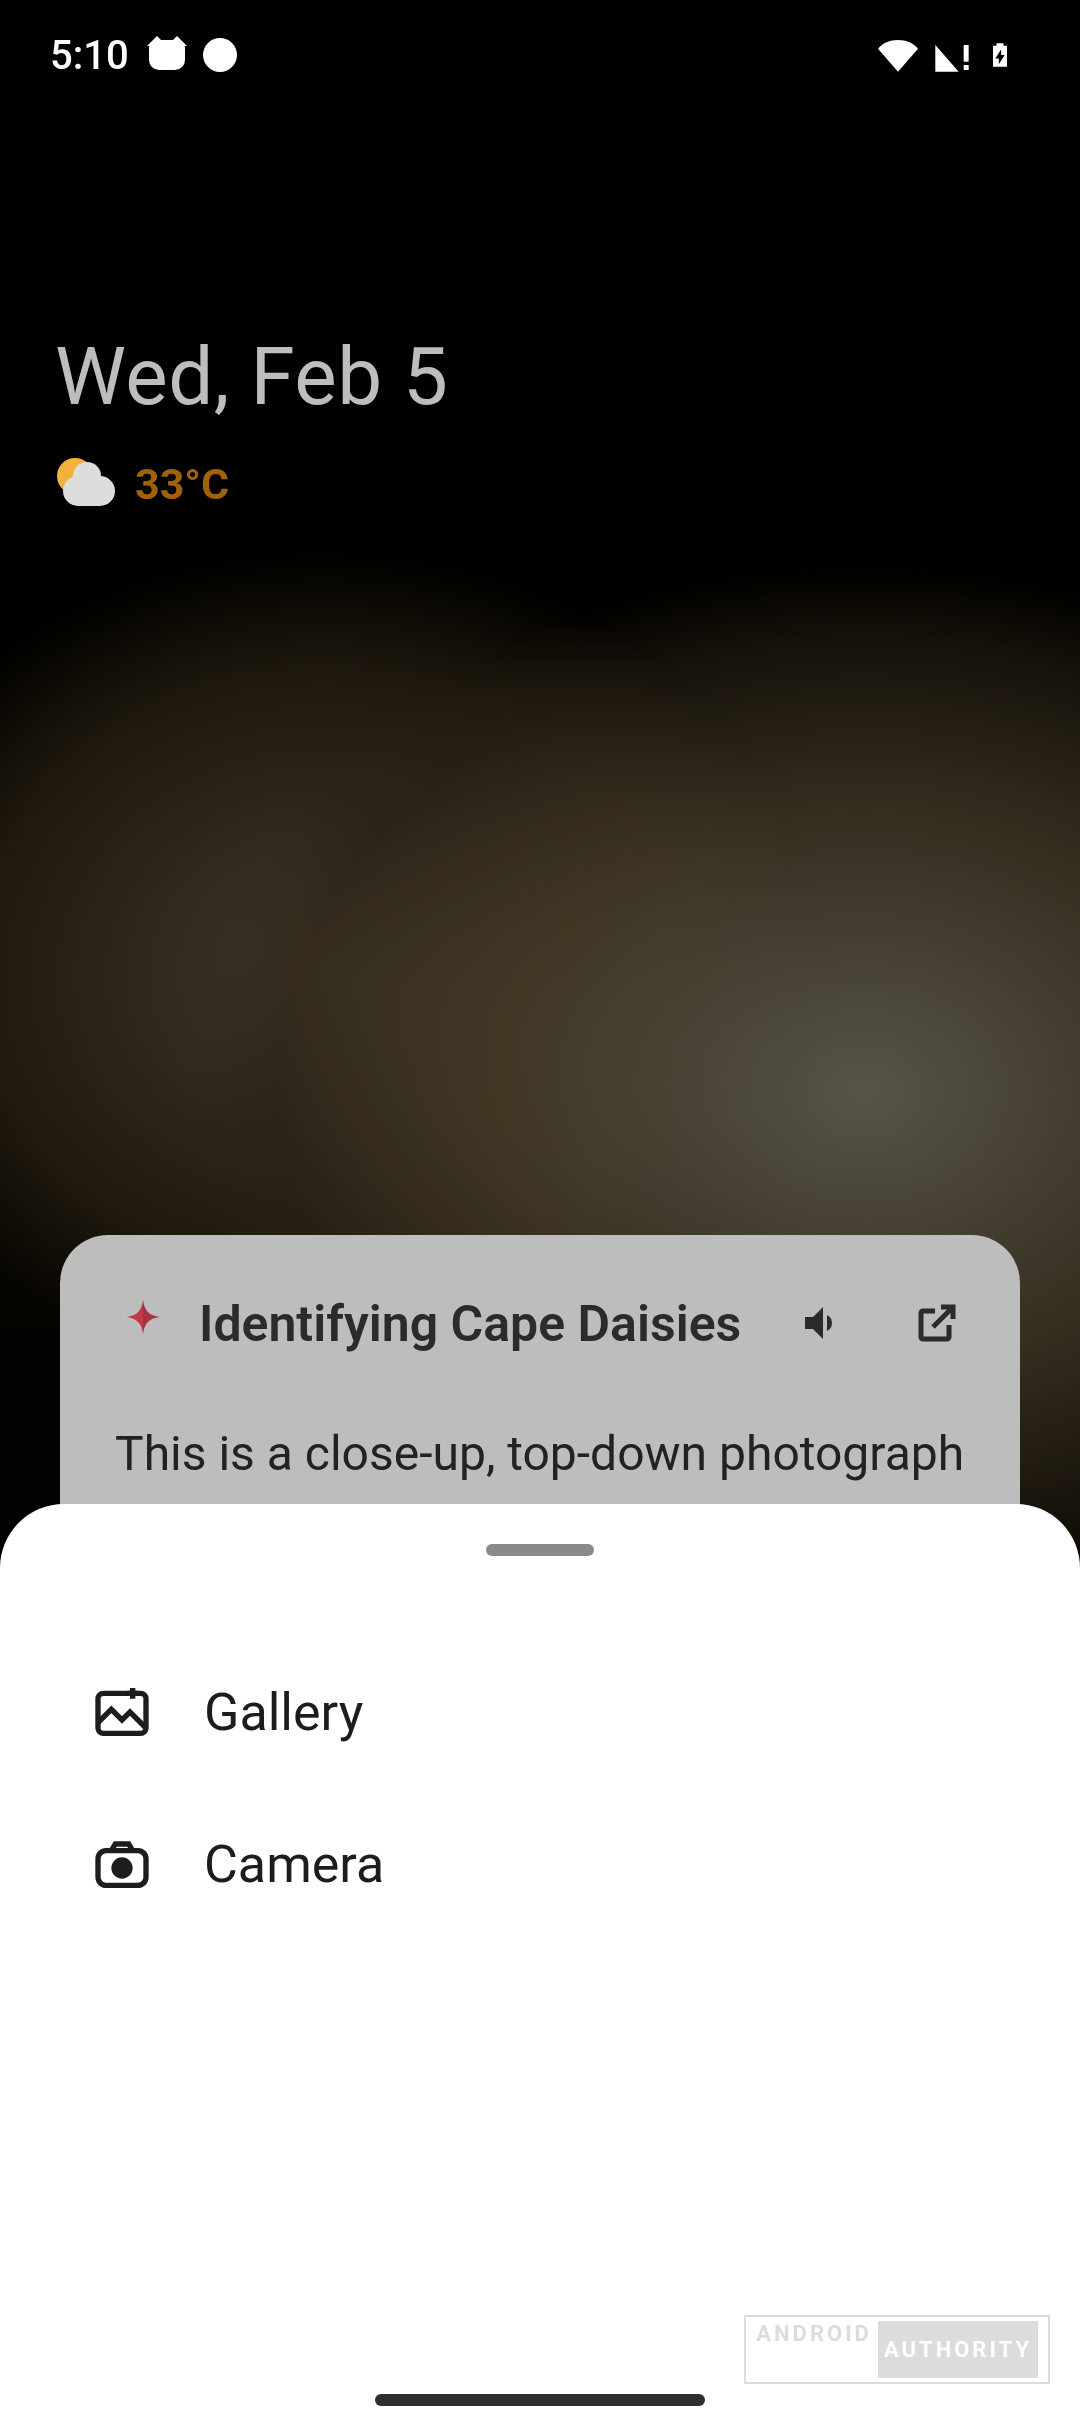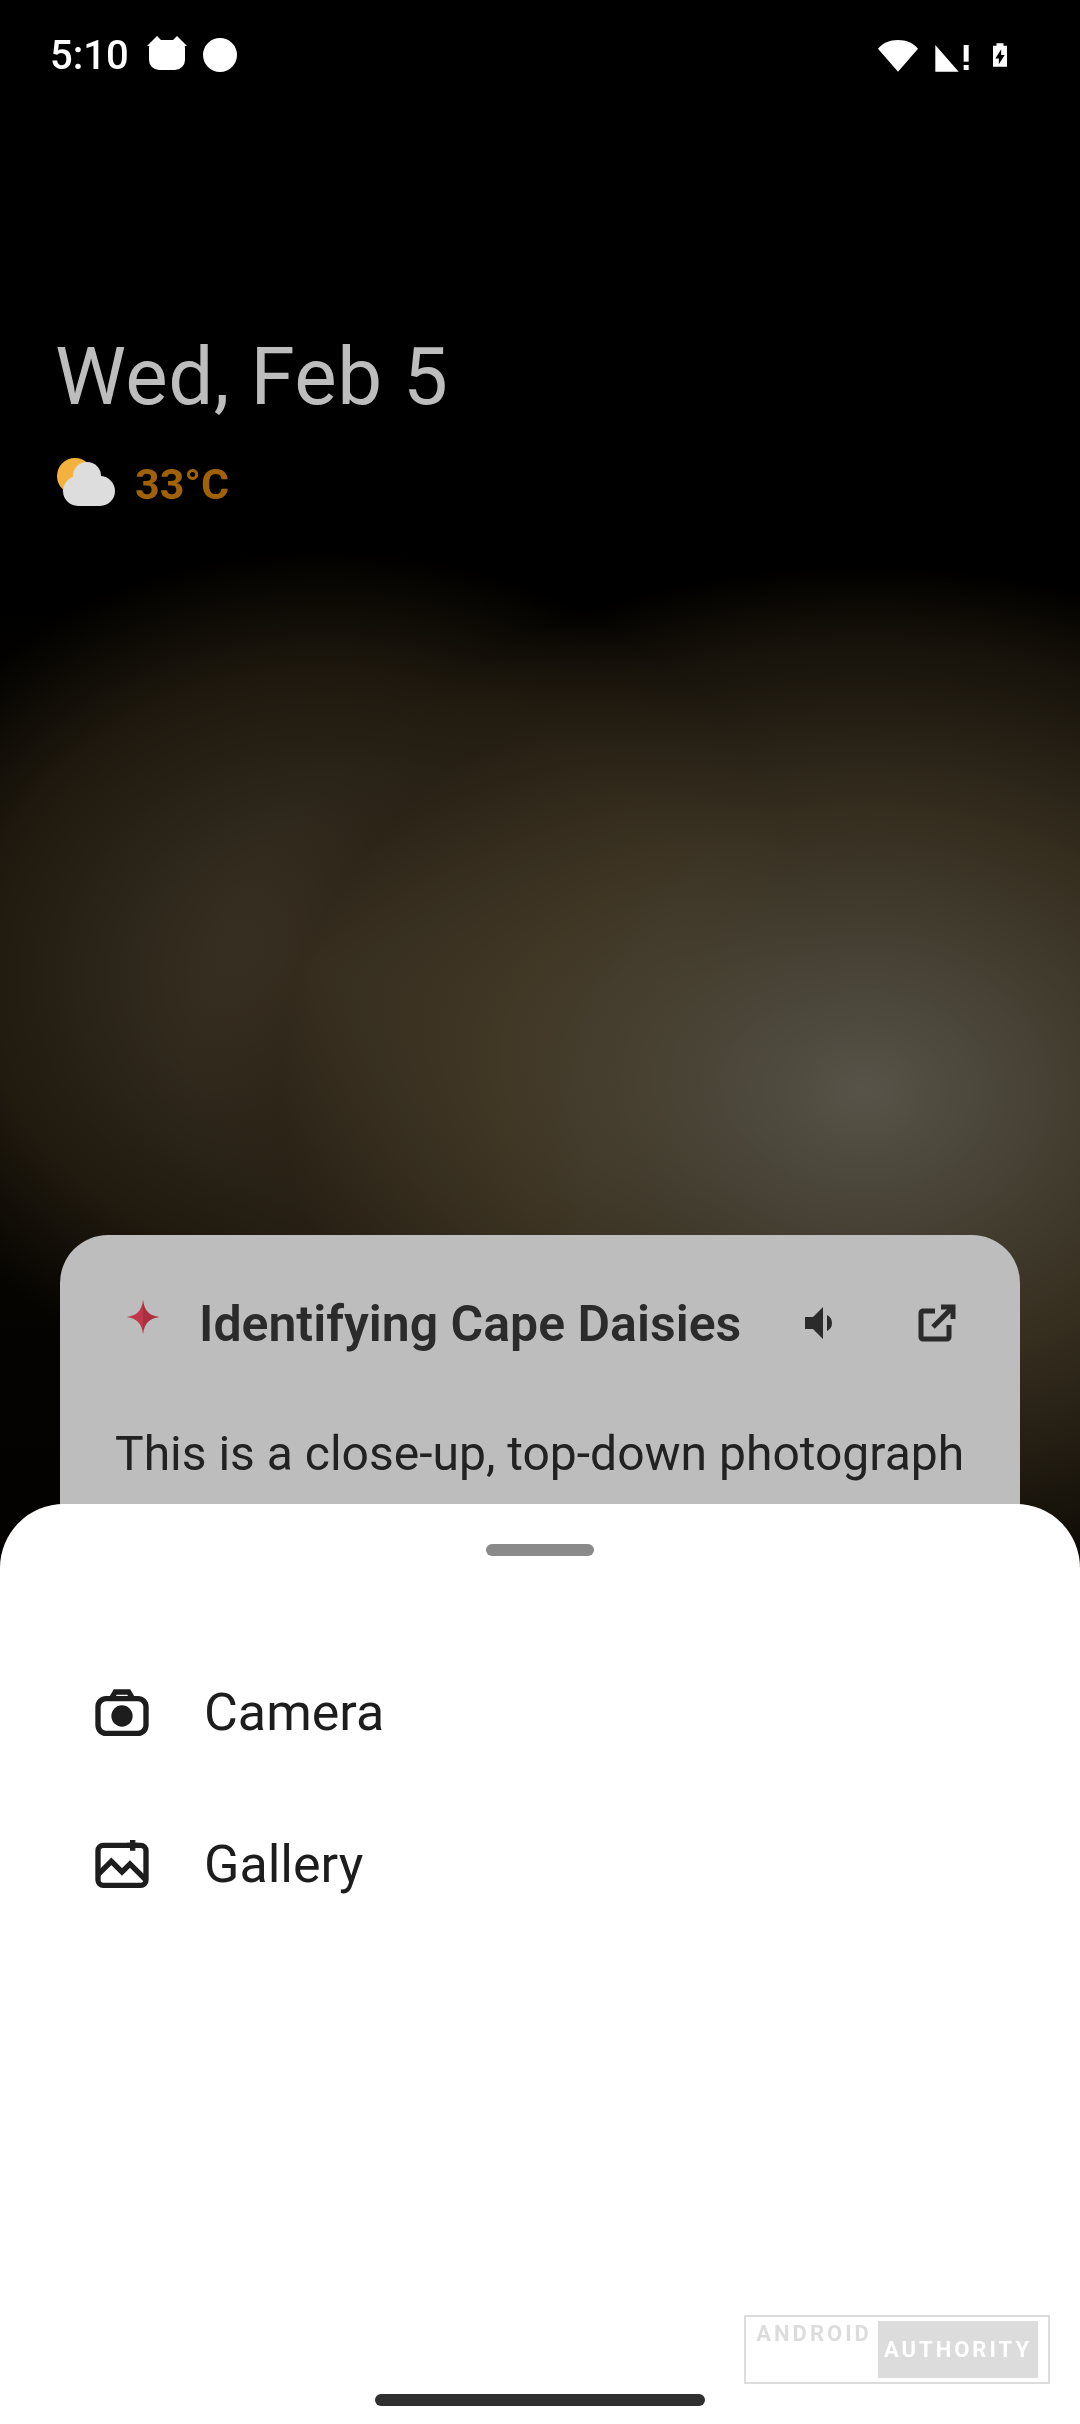--- a/index.html
+++ b/index.html
@@ -158,36 +158,36 @@
 
     </ul>
   </div>
 </div>
 
 <div class="sheet">
   <div class="sheet-handle"></div>
   <div class="sheet-item">
     <span class="icon">
       <svg viewBox="0 0 24 24" fill="none" stroke="#1d1d1d" stroke-width="2">
+          <rect x="3" y="5" width="18" height="15" rx="2"></rect>
+          <path d="M3 16l5-5 4 4 3-3 6 6"></path>
+          <path d="M16 3v4M14 5h4" stroke-width="2"></path>
+        </svg>
+    </span>
+    <span>Gallery</span>
+  </div>
+  <div class="sheet-item">
+    <span class="icon">
+      <svg viewBox="0 0 24 24" fill="none" stroke="#1d1d1d" stroke-width="2">
           <rect x="3" y="7" width="18" height="13" rx="3"></rect>
           <path d="M8 7l1.5-2.5h5L16 7"></path>
           <circle cx="12" cy="13.5" r="3" fill="#1d1d1d"></circle>
         </svg>
     </span>
     <span>Camera</span>
-  </div>
-  <div class="sheet-item">
-    <span class="icon">
-      <svg viewBox="0 0 24 24" fill="none" stroke="#1d1d1d" stroke-width="2">
-          <rect x="3" y="5" width="18" height="15" rx="2"></rect>
-          <path d="M3 16l5-5 4 4 3-3 6 6"></path>
-          <path d="M16 3v4M14 5h4" stroke-width="2"></path>
-        </svg>
-    </span>
-    <span>Gallery</span>
   </div>
 </div>
 
 <div class="watermark">
   <span>ANDROID</span>
   <span class="w2">AUTHORITY</span>
 </div>
 
 <div class="nav-bar">
   <div class="nav-pill"></div>

